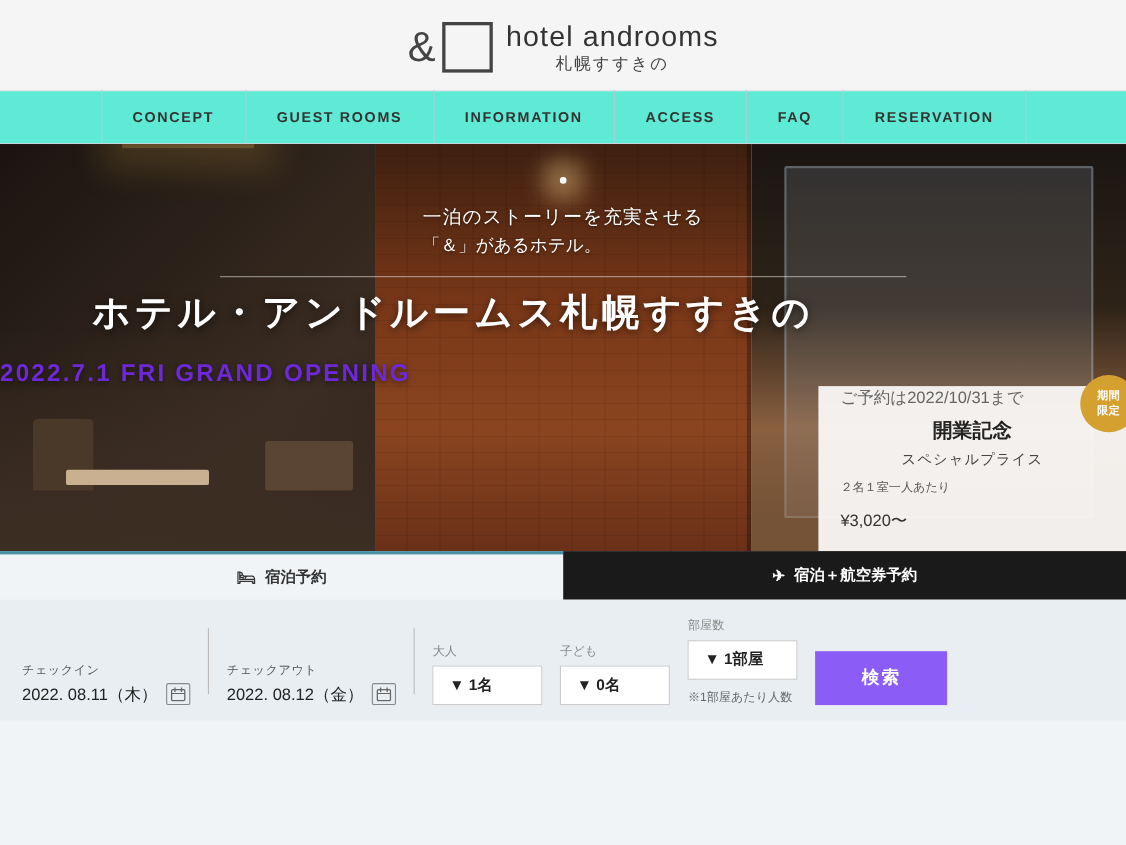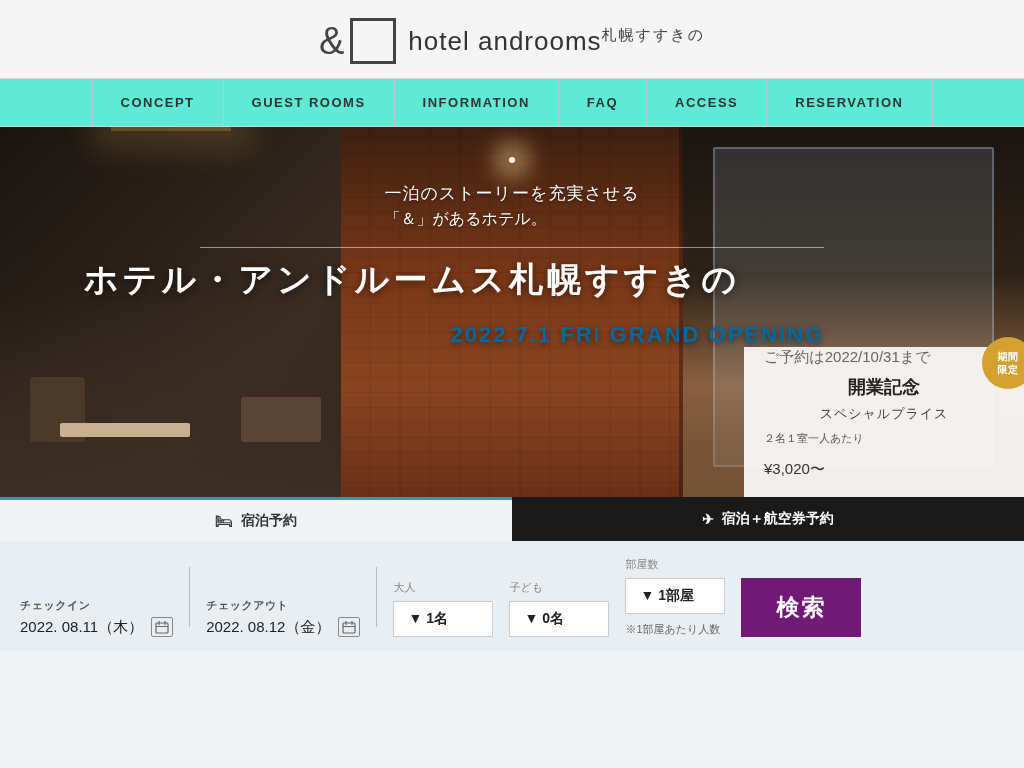--- a/index.html
+++ b/index.html
@@ -31,21 +31,21 @@
       line-height: 1;
     }
     .logo-square {
       width: 46px;
       height: 46px;
       border: 3px solid #444;
       display: inline-block;
     }
     .logo-text {
       display: flex;
-      flex-direction: row;
+      flex-direction: column;
     }
     .logo-text-main {
       font-size: 26px;
       font-weight: 400;
       color: #333;
       letter-spacing: 1px;
     }
     .logo-text-sub {
       font-size: 15px;
       color: #444;
@@ -264,22 +264,22 @@
       font-size: 34px;
       font-weight: 600;
       letter-spacing: 4px;
       text-shadow: 0 2px 8px rgba(0,0,0,0.6);
     }
     .hero-opening {
       position: absolute;
       top: 195px;
       left: 0;
       right: 200px;
-      text-align: right;
-      color: #0369a1;
+      text-align: left;
+      color: #6d28d9;
     }
     .hero-opening-text {
       font-size: 22px;
       font-weight: 700;
       letter-spacing: 2px;
       text-shadow: 0 2px 6px rgba(0,0,0,0.5);
     }
 
     
     .special-offer {
@@ -378,21 +378,20 @@
     }
     .booking-field {
       display: flex;
       flex-direction: column;
       gap: 4px;
     }
     .booking-label {
       font-size: 11px;
       color: #555;
       letter-spacing: 0.5px;
-      font-weight: bold;
     }
     .booking-value-row {
       display: flex;
       align-items: center;
       gap: 8px;
     }
     .booking-value {
       font-size: 15px;
       color: #222;
       font-weight: 500;
@@ -425,25 +424,25 @@
       font-size: 14px;
       color: #222;
       font-weight: bold;
     }
     .per-room-note {
       font-size: 11px;
       color: #666;
       margin-top: 4px;
     }
     .search-btn {
-      background: #701a75;
+      background: #8b5cf6;
       color: white;
       border: none;
       padding: 14px 28px;
-      font-size: 23px;
+      font-size: 16px;
       font-weight: 600;
       cursor: pointer;
       min-width: 120px;
       letter-spacing: 2px;
       margin-top: 12px;
     }
     .confirm-btn {
       background: #ccc;
       color: #444;
       border: none;
@@ -480,22 +479,22 @@
       <span class="logo-text-sub">札幌すすきの</span>
     </div>
   </div>
 </div>
 
 <nav class="nav">
   <div class="nav-inner">
     <div class="nav-item">CONCEPT</div>
     <div class="nav-item">GUEST ROOMS</div>
     <div class="nav-item">INFORMATION</div>
+    <div class="nav-item">ACCESS</div>
     <div class="nav-item">FAQ</div>
-    <div class="nav-item">ACCESS</div>
     <div class="nav-item">RESERVATION</div>
   </div>
 </nav>
 
 <div class="hero">
 
   <div class="hero-panel hero-panel-left">
     <div class="room-left-bg"></div>
     <div class="room-ceiling-light"></div>
     <div class="room-left-floor"></div>

